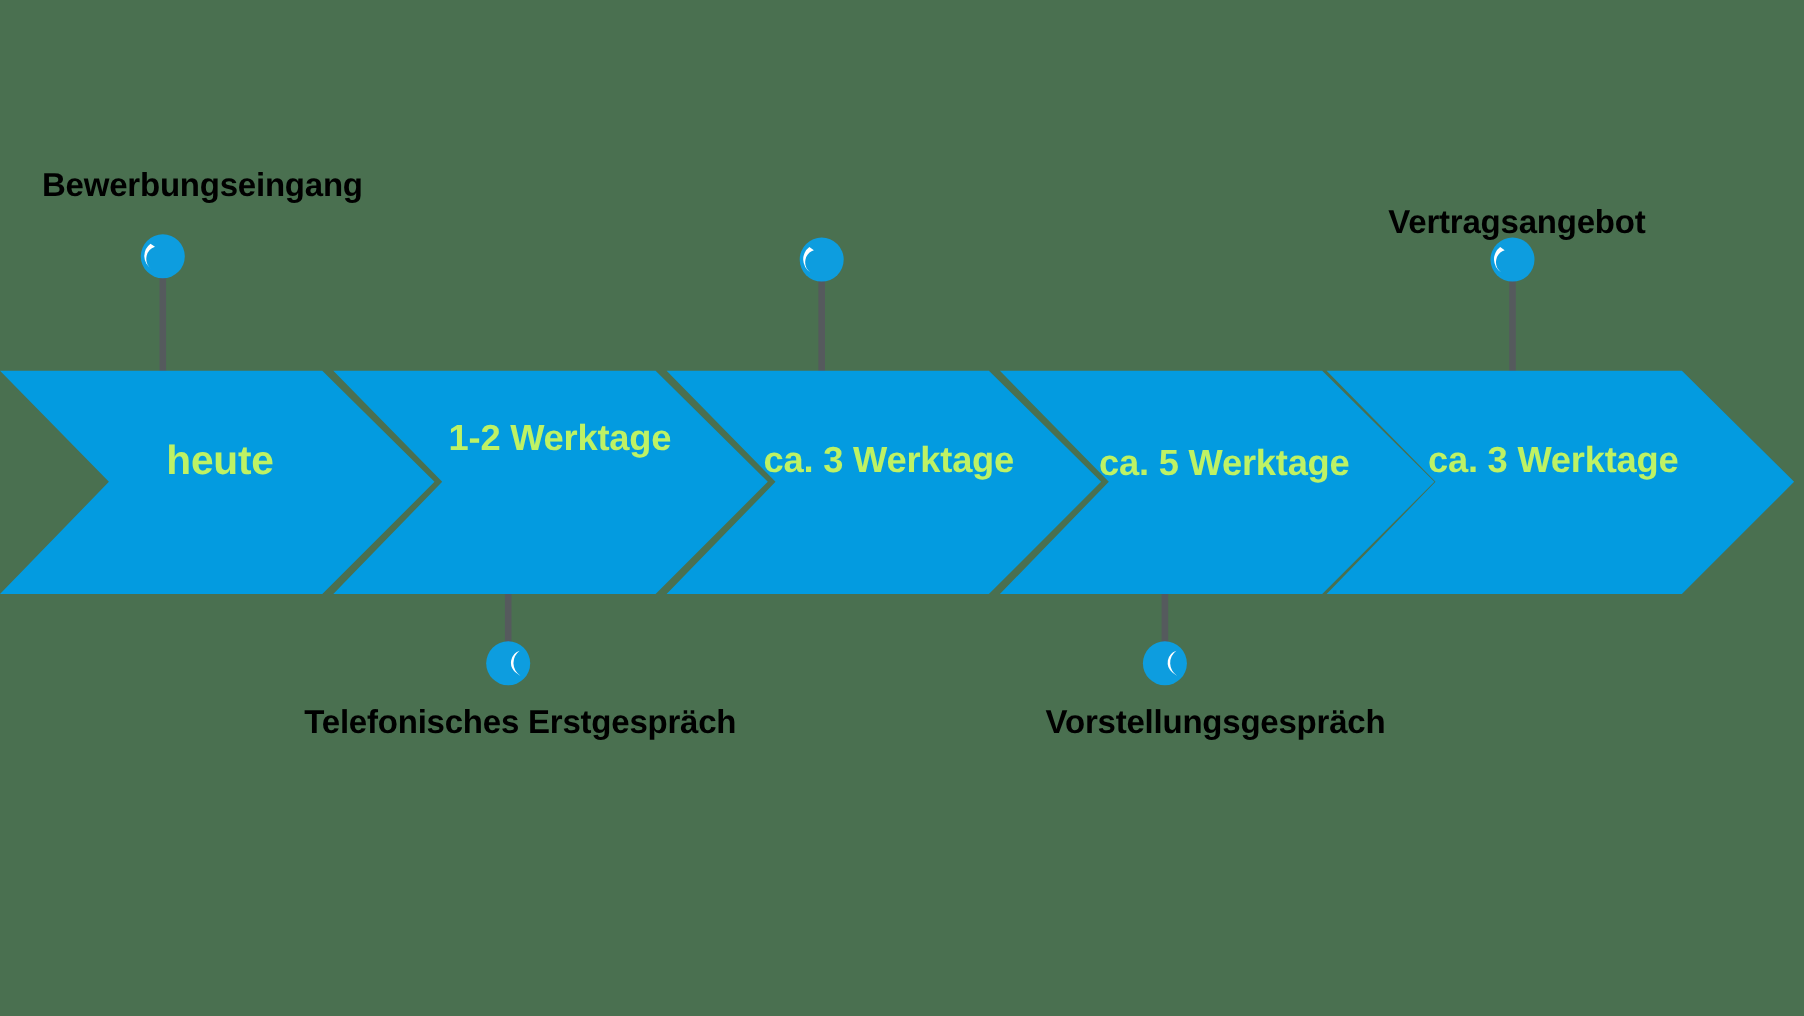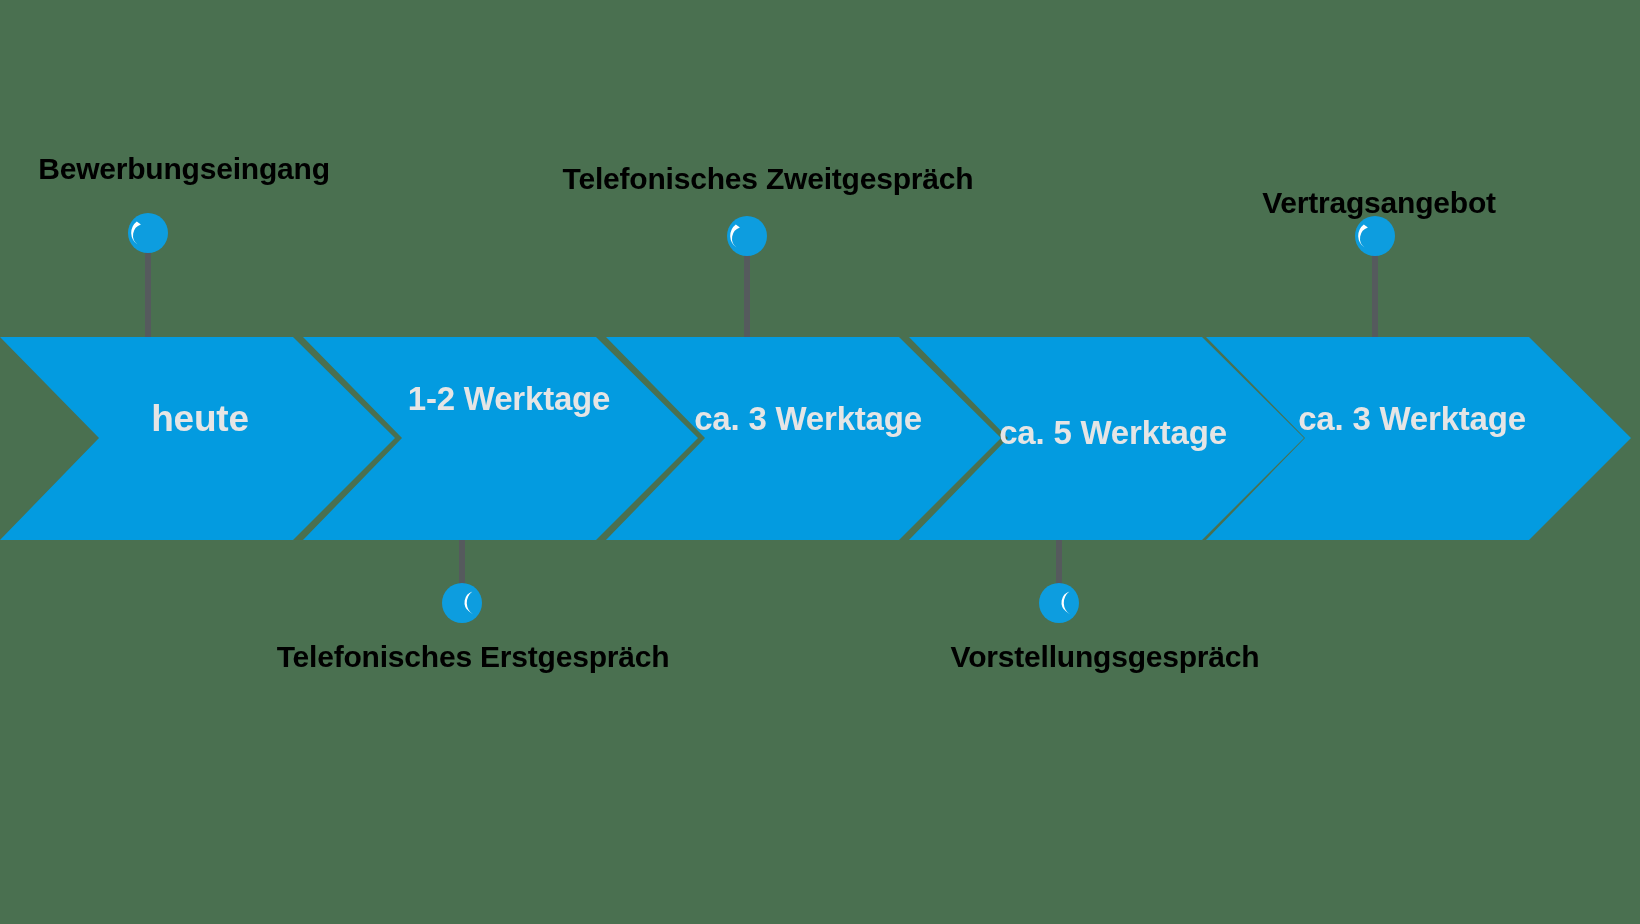--- a/index.html
+++ b/index.html
@@ -38,21 +38,21 @@
   }
   .lbl.top   { transform: translate(-50%, -100%); }
   .lbl.bot   { transform: translate(-50%, 0%); }
   .steplbl {
     position: absolute;
     transform: translate(-50%, -50%);
     font-family: "Liberation Sans", sans-serif;
     font-weight: bold;
     font-size: 33px;
     line-height: 1;
-    color: #e5e5e5;
+    color: #bef264;
     white-space: nowrap;
     letter-spacing: -0.2px;
   }
   .steplbl.big { font-size: 37px; }
 </style>
 </head>
 <body>
 
 <div id="stage">
 
@@ -96,26 +96,25 @@
     </g>
     <g>
       <circle cx="1059" cy="603" r="20" fill="#0d9ddf"></circle>
       <path fill="#ffffff" d="M 1070.2 614.5 A 14 14 0 0 1 1069.4 591.5 A 11.5 11.5 0 0 0 1066.1 611.6 Z"></path>
     </g>
   </svg>
 
   <div class="steplbl big" style="left:200px;  top:418px;">heute</div>
   <div class="steplbl" style="left:509px;  top:398px;">1-2 Werktage</div>
   <div class="steplbl" style="left:808px;  top:418px;">ca. 3 Werktage</div>
-  <div class="steplbl" style="left:1113px; top:432px;">ca. 5 Werktage</div>
+  <div class="steplbl" style="left:1113px; top:420px;">ca. 5 Werktage</div>
   <div class="steplbl" style="left:1412px; top:418px;">ca. 3 Werktage</div>
 
   <div class="lbl bot" style="left:473px;  top:642px;">Telefonisches Erstgespräch</div>
 
   <div class="lbl top" style="left:184px;  top:184px;">Bewerbungseingang</div>
 
-  <div class="lbl top" style="left:768px;  top:194px;">Telefonisches Zweitgespräch</div>
 
   <div class="lbl bot" style="left:1093px; top:642px;margin-left:12px;">Vorstellungsgespräch</div>
 
   <div class="lbl top" style="left:1379px; top:194px;margin-top:24px;">Vertragsangebot</div>
 
 </div>
 
 </body></html>

